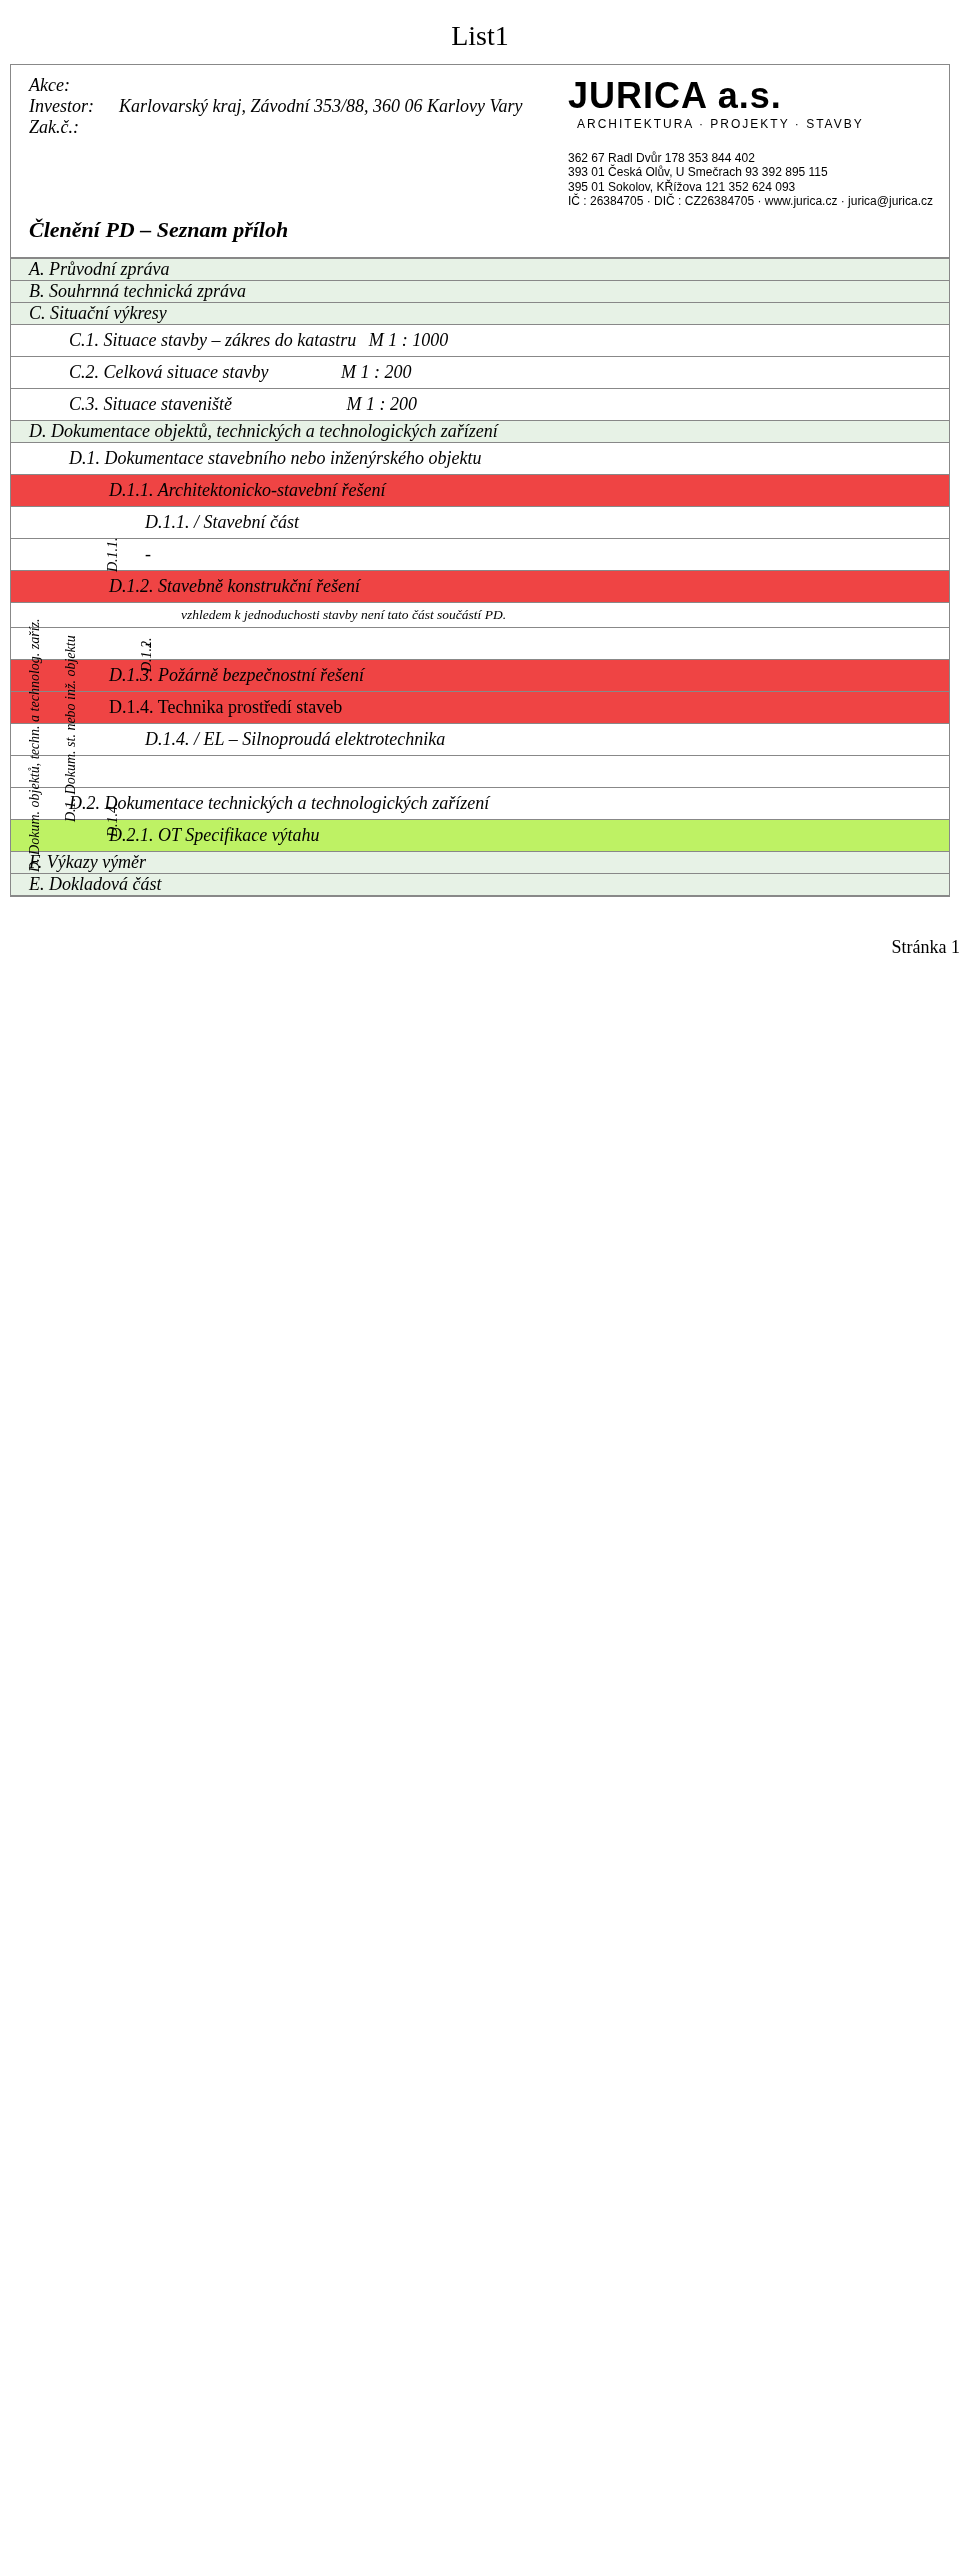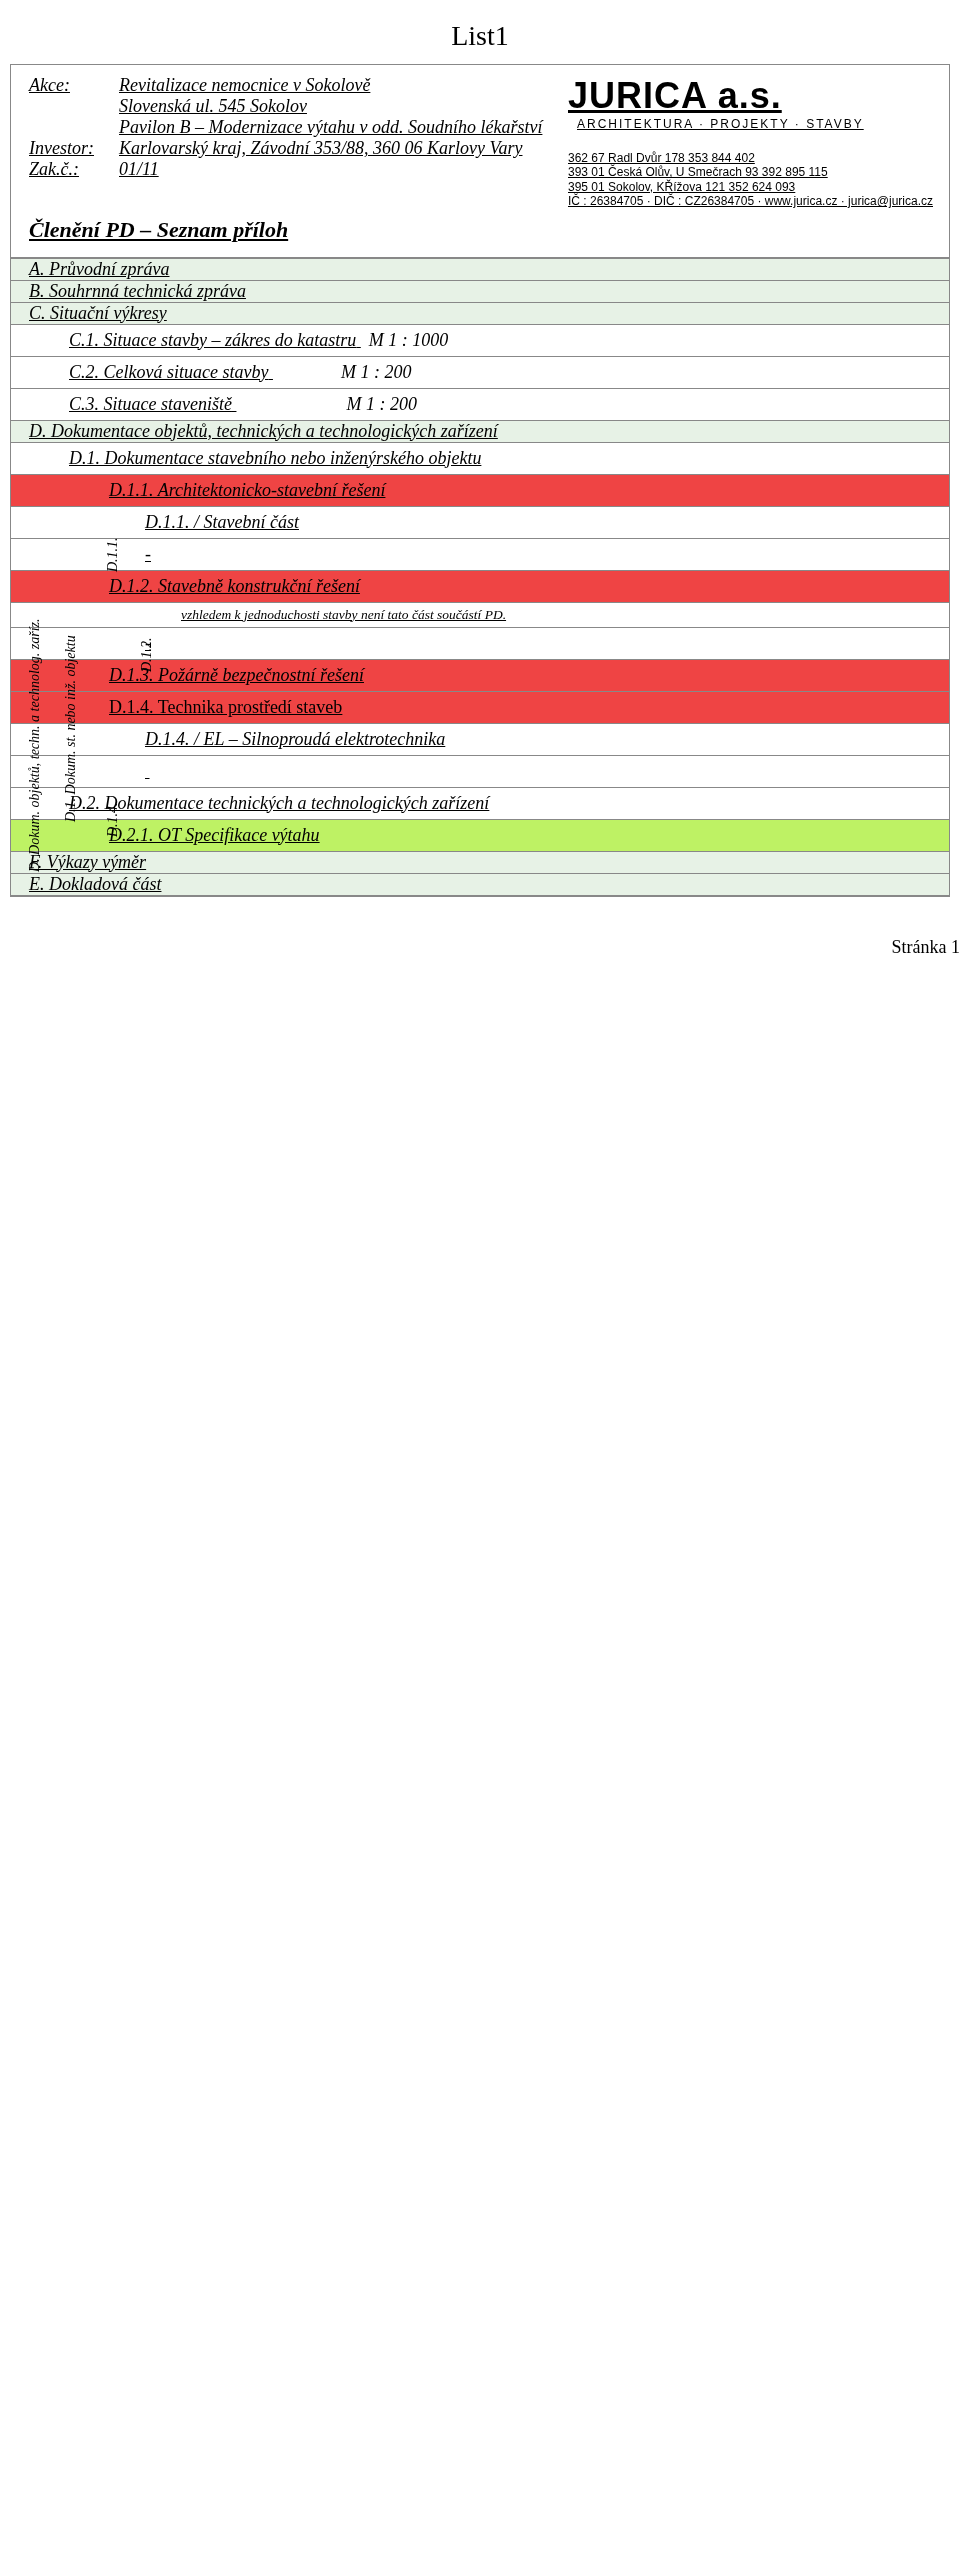--- a/index.html
+++ b/index.html
@@ -1,18 +1,18 @@
 <!DOCTYPE html>
 <html><head>
   <meta charset="utf-8">
   <style>
     * { margin: 0; padding: 0; box-sizing: border-box; }
     body { font-family: "Times New Roman", serif; font-size: 18px; color: #000; background: #fff; width: 960px; margin: 0 auto; padding-bottom: 40px; }
     .sheet-title { text-align: center; padding: 20px 0 12px; font-size: 28px; }
-    .outer { border: 1px solid #888; margin: 0 10px; text-decoration: underline; }
+    .outer { border: 1px solid #888; margin: 0 10px; }
     .header-block { padding: 10px 18px; }
     .hrow { display: flex; align-items: flex-start; }
     .hlabel { width: 90px; font-style: italic; }
     .htext { font-style: italic; flex: 1; }
     .subtitle { font-weight: bold; font-style: italic; font-size: 22px; padding: 8px 18px 14px; border-bottom: 1px solid #888; display:flex; align-items:center; justify-content:space-between; }
     .headwrap { display:flex; }
     .head-left { flex:1; }
     .logo { display:flex; flex-direction:column; align-items:flex-start; padding:10px 16px 0 0; font-family: Arial, sans-serif; }
     .logo-name { font-size: 36px; font-weight: bold; letter-spacing: 1px; }
     .logo-sub { font-size: 12px; letter-spacing: 2px; margin-left: 9px; }
@@ -36,33 +36,27 @@
 
 <div class="sheet-title">List1</div>
 
 <div class="outer">
 
   <div class="headwrap">
     <div class="head-left">
       <div class="header-block">
         <div class="hrow">
           <div class="hlabel">Akce:</div>
-          <div class="htext">
-            <div>Revitalizace nemocnice v Sokolově</div>
-            <div>Slovenská ul. 545 Sokolov</div>
-            <div>Pavilon B – Modernizace výtahu v odd. Soudního lékařství</div>
-          </div>
         </div>
         <div class="hrow">
           <div class="hlabel">Investor:</div>
           <div class="htext">Karlovarský kraj, Závodní 353/88, 360 06 Karlovy Vary</div>
         </div>
         <div class="hrow">
           <div class="hlabel">Zak.č.:</div>
-          <div class="htext">01/11</div>
         </div>
       </div>
     </div>
     <div class="logo">
       <div class="logo-name">JURICA a.s.</div>
       <div class="logo-sub">ARCHITEKTURA · PROJEKTY · STAVBY</div>
       <div class="logo-addr">
         <div>362 67 Radl Dvůr 178    353 844 402</div>
         <div>393 01 Česká Olův, U Smečrach 93    392 895 115</div>
         <div>395 01 Sokolov, KŘížova 121    352 624 093</div>

